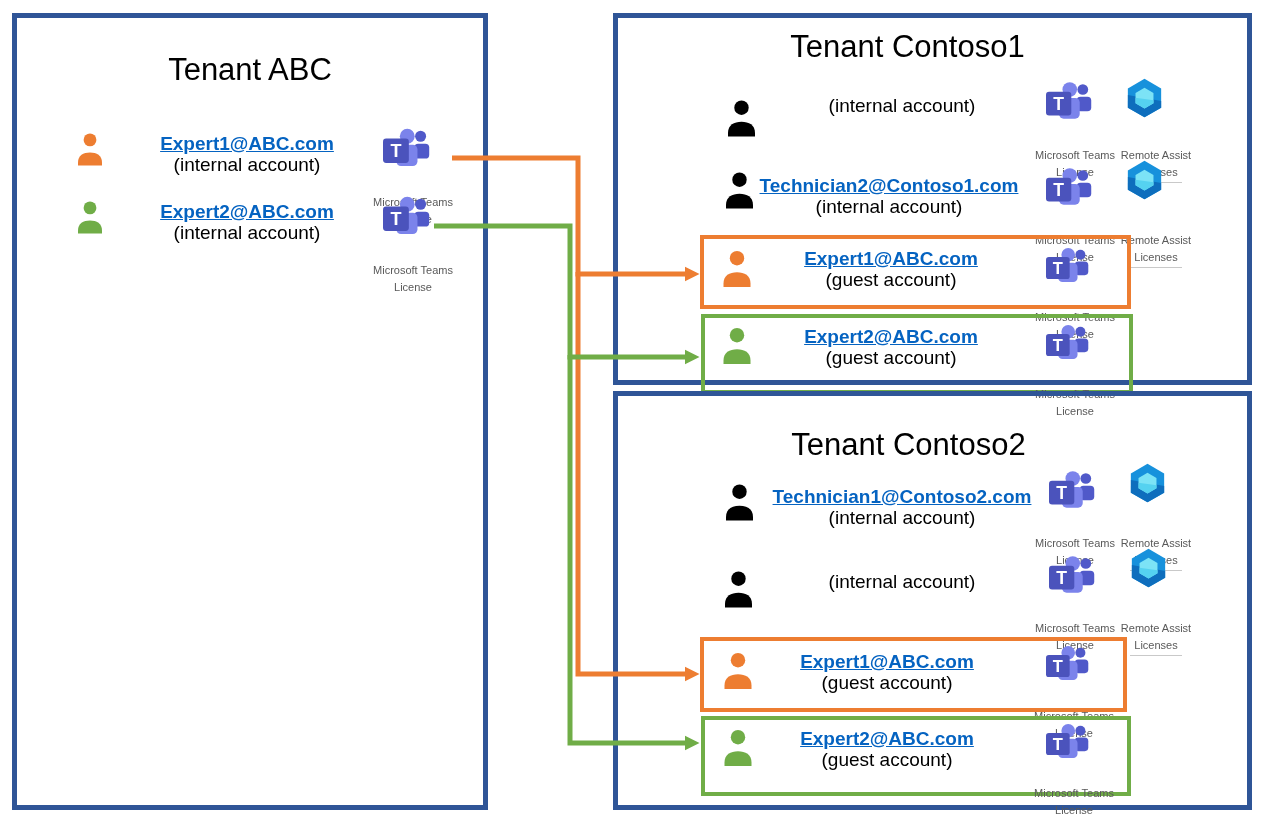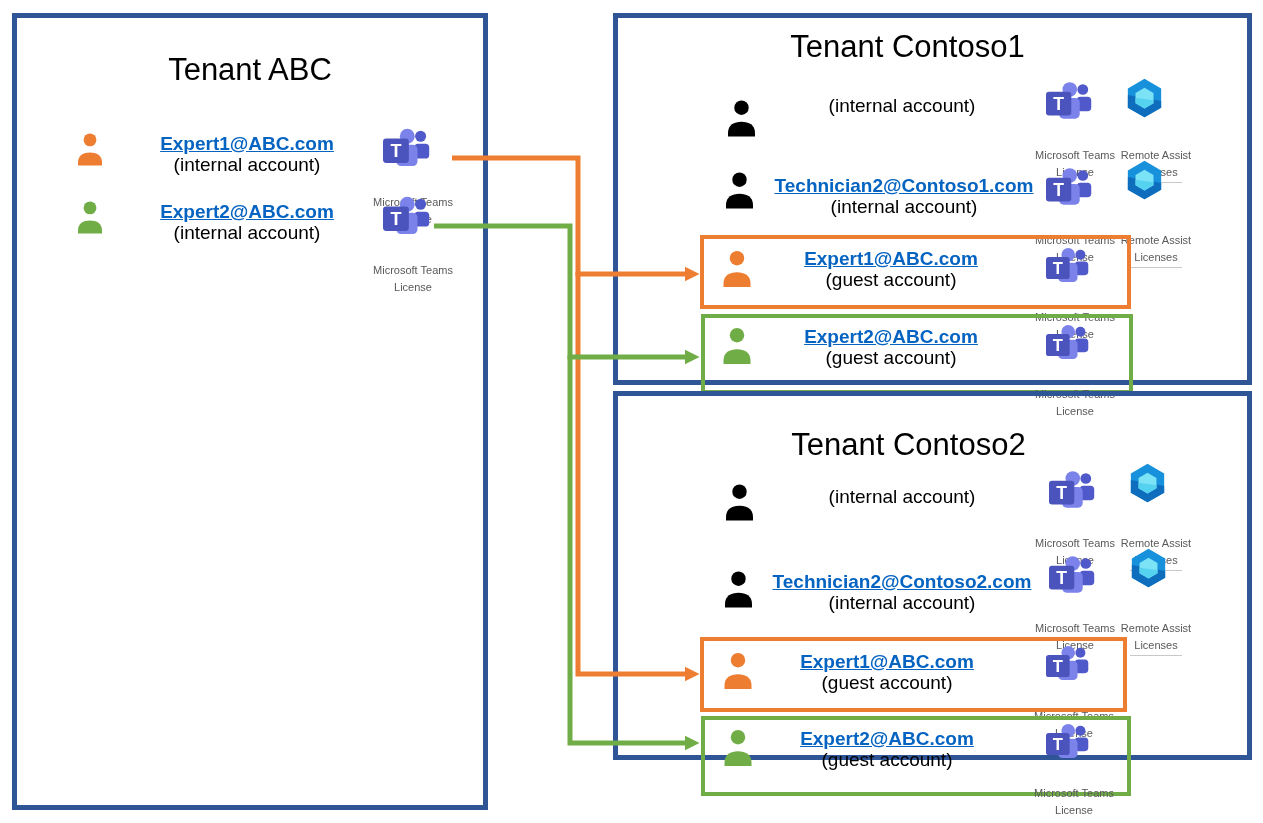--- a/index.html
+++ b/index.html
@@ -127,21 +127,21 @@
       <svg class="icon" style="left:505px;top:60px;" width="43" height="41" viewBox="0 0 48 48">
           <use href="#g-ra"></use>
         </svg>
       <div class="lic ra" style="left:494px;top:105px;">Remote Assist Licenses</div>
     </div>
 
     <div>
       <svg class="icon person" style="left:108px;top:154px;" width="27" height="37" viewBox="0 0 27 36">
           <use href="#g-person"></use>
         </svg>
-      <div class="txt" style="left:156px;top:157px;width:260px;text-align:center;">
+      <div class="txt" style="left:141px;top:157px;width:260px;text-align:center;">
         <div class="email">Technician2@Contoso1.com</div>
         <div class="kind">(internal account)</div>
       </div>
       <svg class="icon" style="left:428px;top:149px;" width="46" height="40" viewBox="0 0 60 50">
           <use href="#g-teams"></use>
         </svg>
       <div class="lic" style="left:413px;top:190px;">Microsoft Teams License</div>
       <svg class="icon" style="left:505px;top:142px;" width="43" height="41" viewBox="0 0 48 48">
           <use href="#g-ra"></use>
         </svg>
@@ -170,46 +170,46 @@
     <div class="txt" style="left:56px;top:8px;width:260px;">
       <div class="email">Expert2@ABC.com</div>
       <div class="kind">(guest account)</div>
     </div>
     <svg class="icon" style="left:341px;top:5px;" width="43" height="39" viewBox="0 0 60 50">
         <use href="#g-teams"></use>
       </svg>
     <div class="lic" style="left:326px;top:44px;">Microsoft Teams License</div>
   </div>
 
-  <div class="tenant" style="left:613px;top:391px;width:639px;height:369px;">
+  <div class="tenant" style="left:613px;top:391px;width:639px;height:419px;">
     <div class="title" style="top:30px;transform:translateX(-24px);">Tenant Contoso2</div>
 
     <div>
       <svg class="icon person" style="left:108px;top:88px;" width="27" height="37" viewBox="0 0 27 36">
           <use href="#g-person"></use>
         </svg>
       <div class="txt" style="left:154px;top:90px;width:260px;">
+        <div class="email">Technician1@Contoso2.com</div>
         <div class="kind">(internal account)</div>
       </div>
       <svg class="icon" style="left:431px;top:74px;" width="46" height="40" viewBox="0 0 60 50">
           <use href="#g-teams"></use>
         </svg>
       <div class="lic" style="left:413px;top:115px;">Microsoft Teams License</div>
       <svg class="icon" style="left:508px;top:67px;" width="43" height="41" viewBox="0 0 48 48">
           <use href="#g-ra"></use>
         </svg>
       <div class="lic ra" style="left:494px;top:115px;">Remote Assist Licenses</div>
     </div>
 
     <div>
       <svg class="icon person" style="left:107px;top:175px;" width="27" height="37" viewBox="0 0 27 36">
           <use href="#g-person"></use>
         </svg>
       <div class="txt" style="left:154px;top:175px;width:260px;">
-        <div class="email">Technician2@Contoso2.com</div>
         <div class="kind">(internal account)</div>
       </div>
       <svg class="icon" style="left:431px;top:159px;" width="46" height="40" viewBox="0 0 60 50">
           <use href="#g-teams"></use>
         </svg>
       <div class="lic" style="left:413px;top:200px;">Microsoft Teams License</div>
       <svg class="icon" style="left:509px;top:152px;" width="43" height="41" viewBox="0 0 48 48">
           <use href="#g-ra"></use>
         </svg>
       <div class="lic ra" style="left:494px;top:200px;">Remote Assist Licenses</div>

